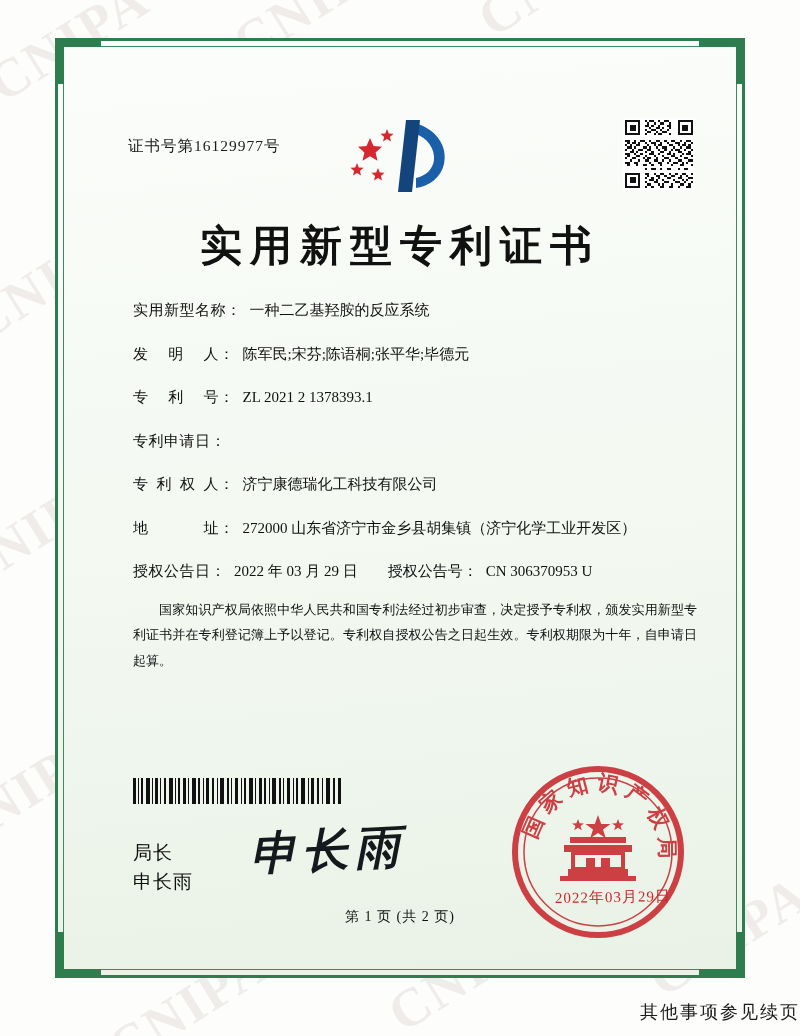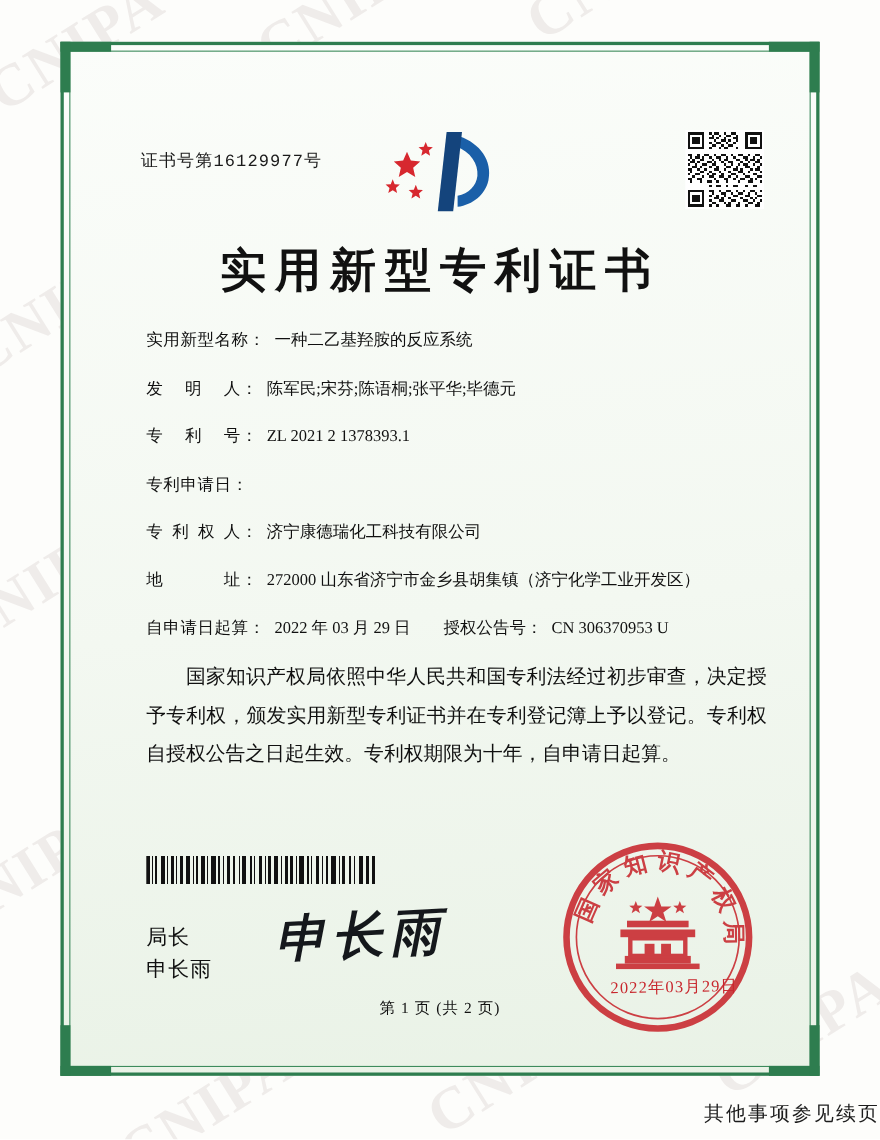--- a/index.html
+++ b/index.html
@@ -69,21 +69,21 @@
   .corner.tl { left: 0; top: 0; border-left: 9px solid #2e7d4f; border-top: 9px solid #2e7d4f; }
   .corner.tr { right: 0; top: 0; border-right: 9px solid #2e7d4f; border-top: 9px solid #2e7d4f; }
   .corner.bl { left: 0; bottom: 0; border-left: 9px solid #2e7d4f; border-bottom: 9px solid #2e7d4f; }
   .corner.br { right: 0; bottom: 0; border-right: 9px solid #2e7d4f; border-bottom: 9px solid #2e7d4f; }
 
   
   .cert-no {
     position: absolute;
     left: 73px;
     top: 98px;
-    font-family: Liberation Mono, monospace;
+    font-family: Liberation Serif, serif;
     font-size: 15.5px;
     color: #1a1a1a;
     letter-spacing: 1px;
   }
   .logo {
     position: absolute;
     left: 285px;
     top: 78px;
     width: 130px;
     height: 80px;
@@ -146,22 +146,22 @@
     white-space: nowrap;
   }
   .row .val2 { margin-left: 8px; white-space: nowrap; }
 
   
   .paras {
     position: absolute;
     left: 78px;
     right: 48px;
     top: 560px;
-    font-family: Liberation Serif, serif;
-    font-size: 18px;
+    font-family: Liberation Mono, monospace;
+    font-size: 13px;
     line-height: 1.95;
     color: #101010;
     text-align: justify;
   }
   .paras p { margin: 0 0 4px 0; text-indent: 2em; }
 
   
   .barcode {
     position: absolute;
     left: 78px;
@@ -511,21 +511,21 @@
         <span class="lbl spread">专 利 权 人</span>
         <span class="lbl">：</span>
         <span class="val">济宁康德瑞化工科技有限公司</span>
       </div>
       <div class="row">
         <span class="lbl spread">地　　　址</span>
         <span class="lbl">：</span>
         <span class="val wide">272000 山东省济宁市金乡县胡集镇（济宁化学工业开发区）</span>
       </div>
       <div class="row">
-        <span class="lbl">自申请日起算：</span>
+        <span class="lbl">授权公告日：</span>
         <span class="val2">2022 年 03 月 29 日</span>
         <span class="lbl2">授权公告号：</span>
         <span class="val2">CN 306370953 U</span>
       </div>
     </div>
 
     <div class="paras">
       <p>国家知识产权局依照中华人民共和国专利法经过初步审查，决定授予专利权，颁发实用新型专利证书并在专利登记簿上予以登记。专利权自授权公告之日起生效。专利权期限为十年，自申请日起算。</p>
     </div>
 

